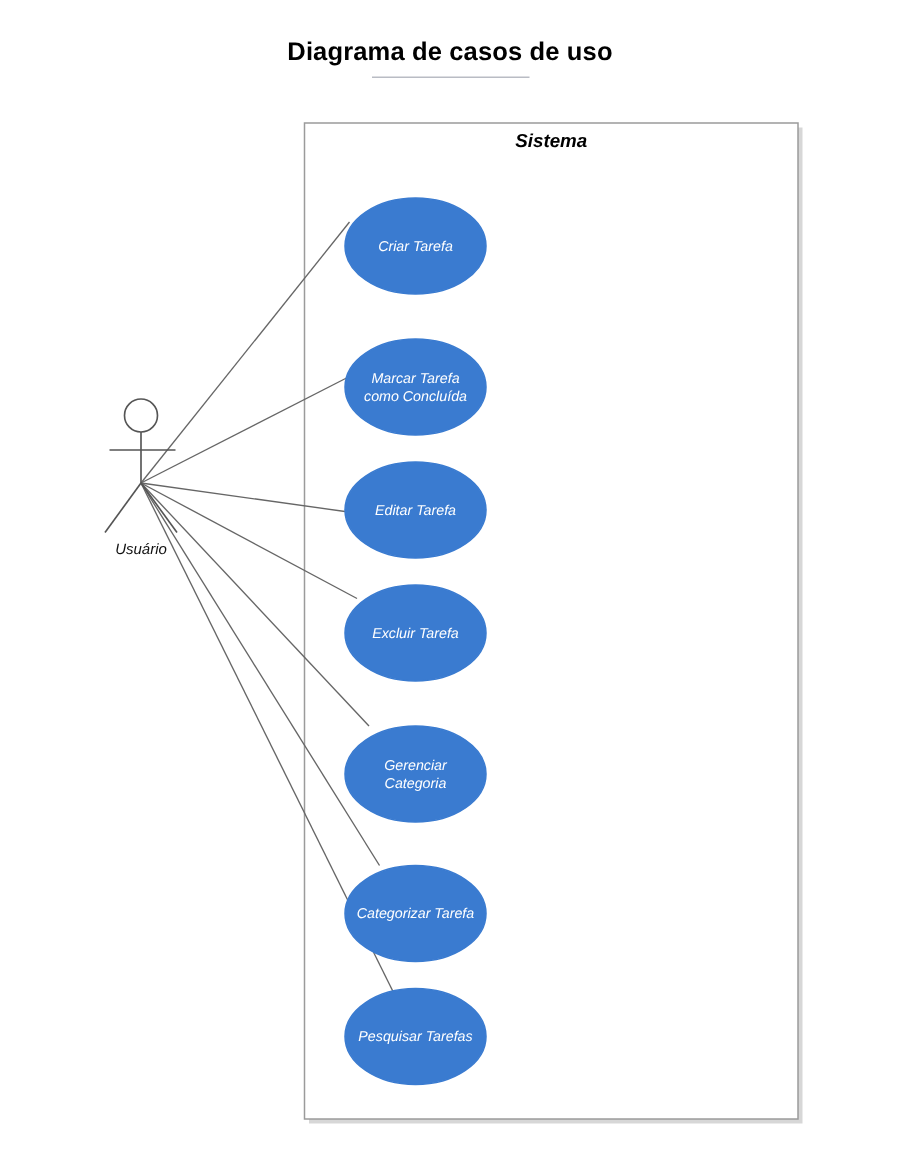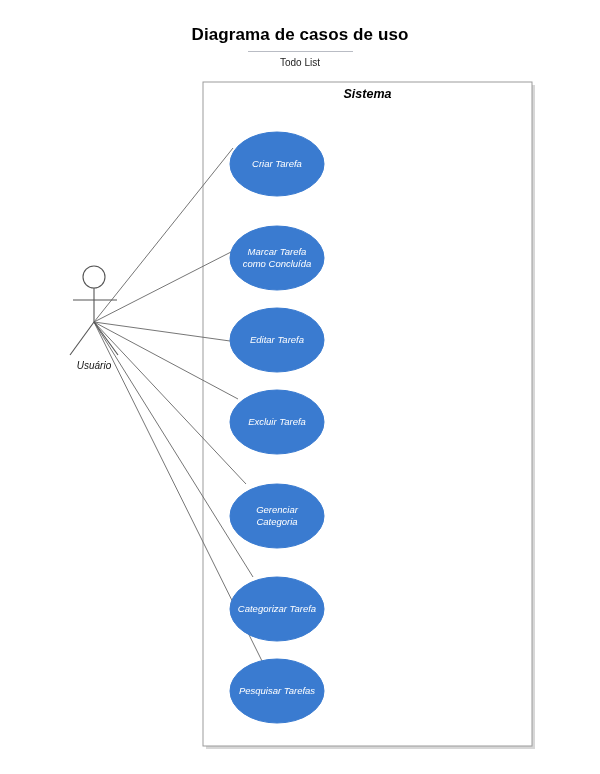--- a/index.html
+++ b/index.html
@@ -105,21 +105,20 @@
     stroke-width: 0.9;
     fill: none;
   }
 </style>
 </head>
 <body>
 
 <div id="header">
   <h1 id="diagram-title">Diagrama de casos de uso</h1>
   <div id="title-divider"></div>
-  <p id="diagram-subtitle">Todo List</p>
 </div>
 
 <svg id="diagram-canvas" viewBox="0 0 600 774">
 
   <g>
     <rect class="system-box-shadow" id="sys-shadow" x="206" y="85" width="329" height="664"></rect>
     <rect class="system-box-rect" id="sys-rect" x="203" y="82" width="329" height="664"></rect>
     <text class="system-label" id="sys-label" x="367.5" y="98">Sistema</text>
   </g>
 

